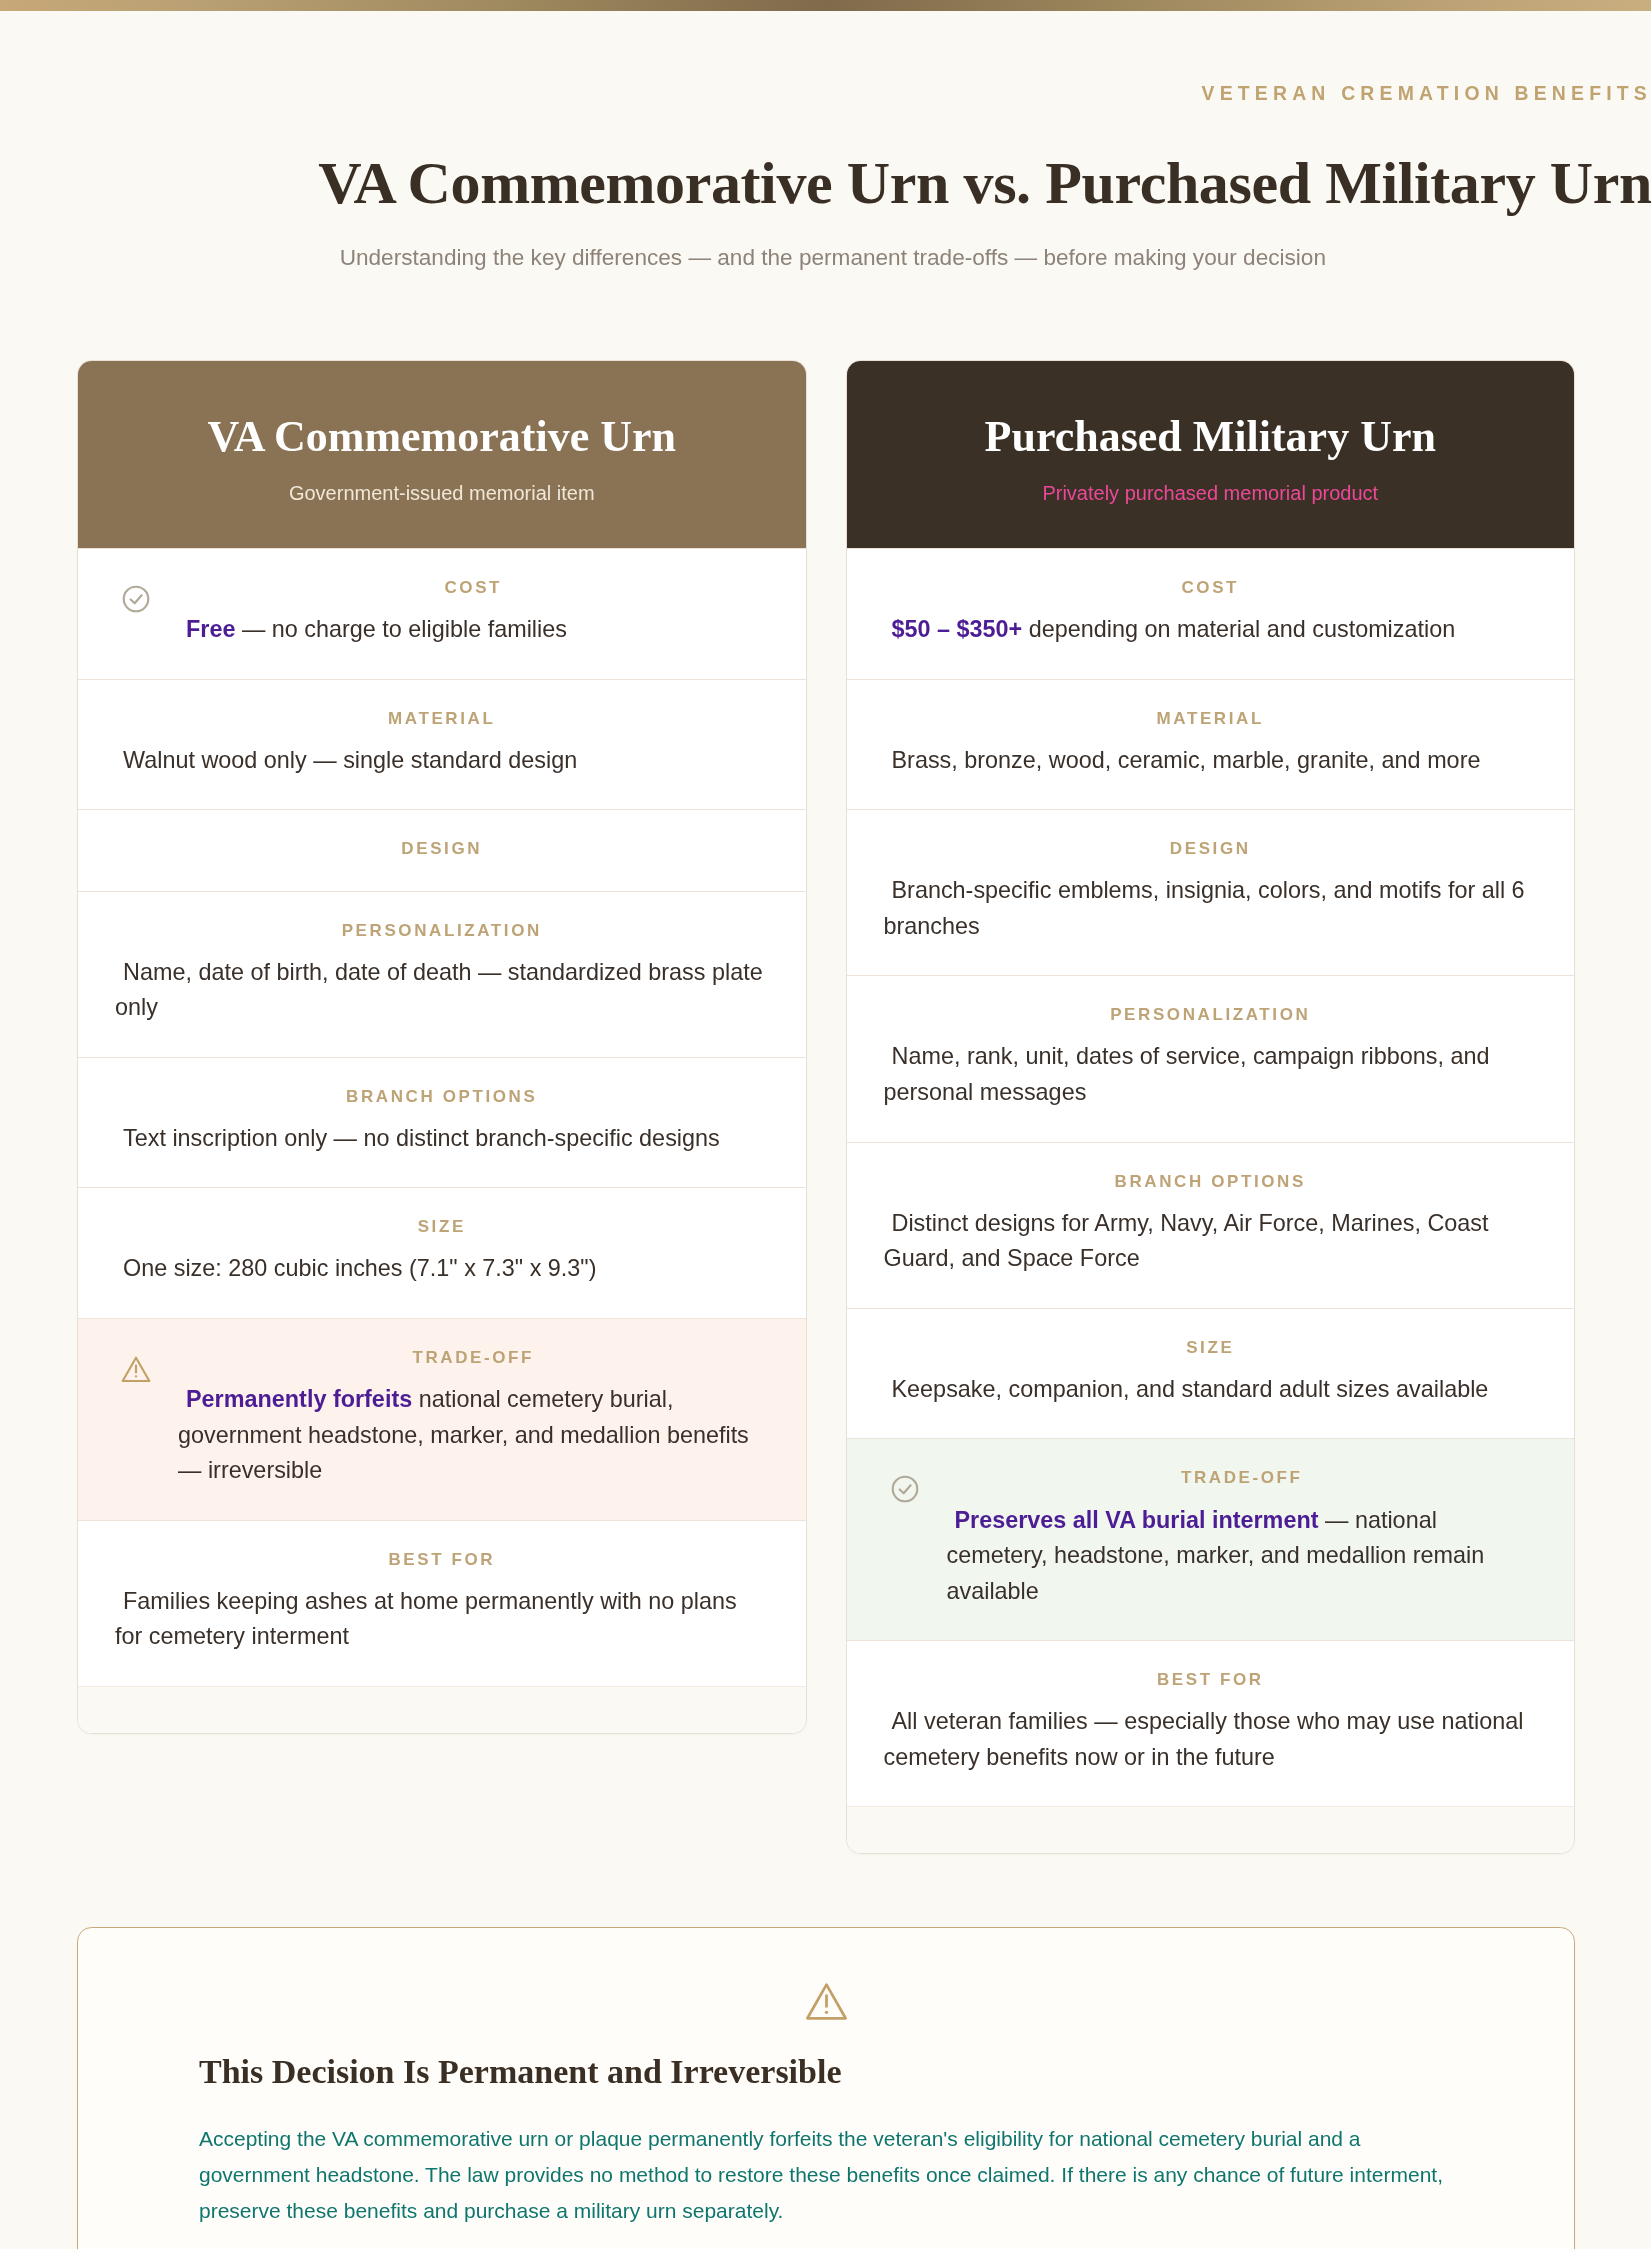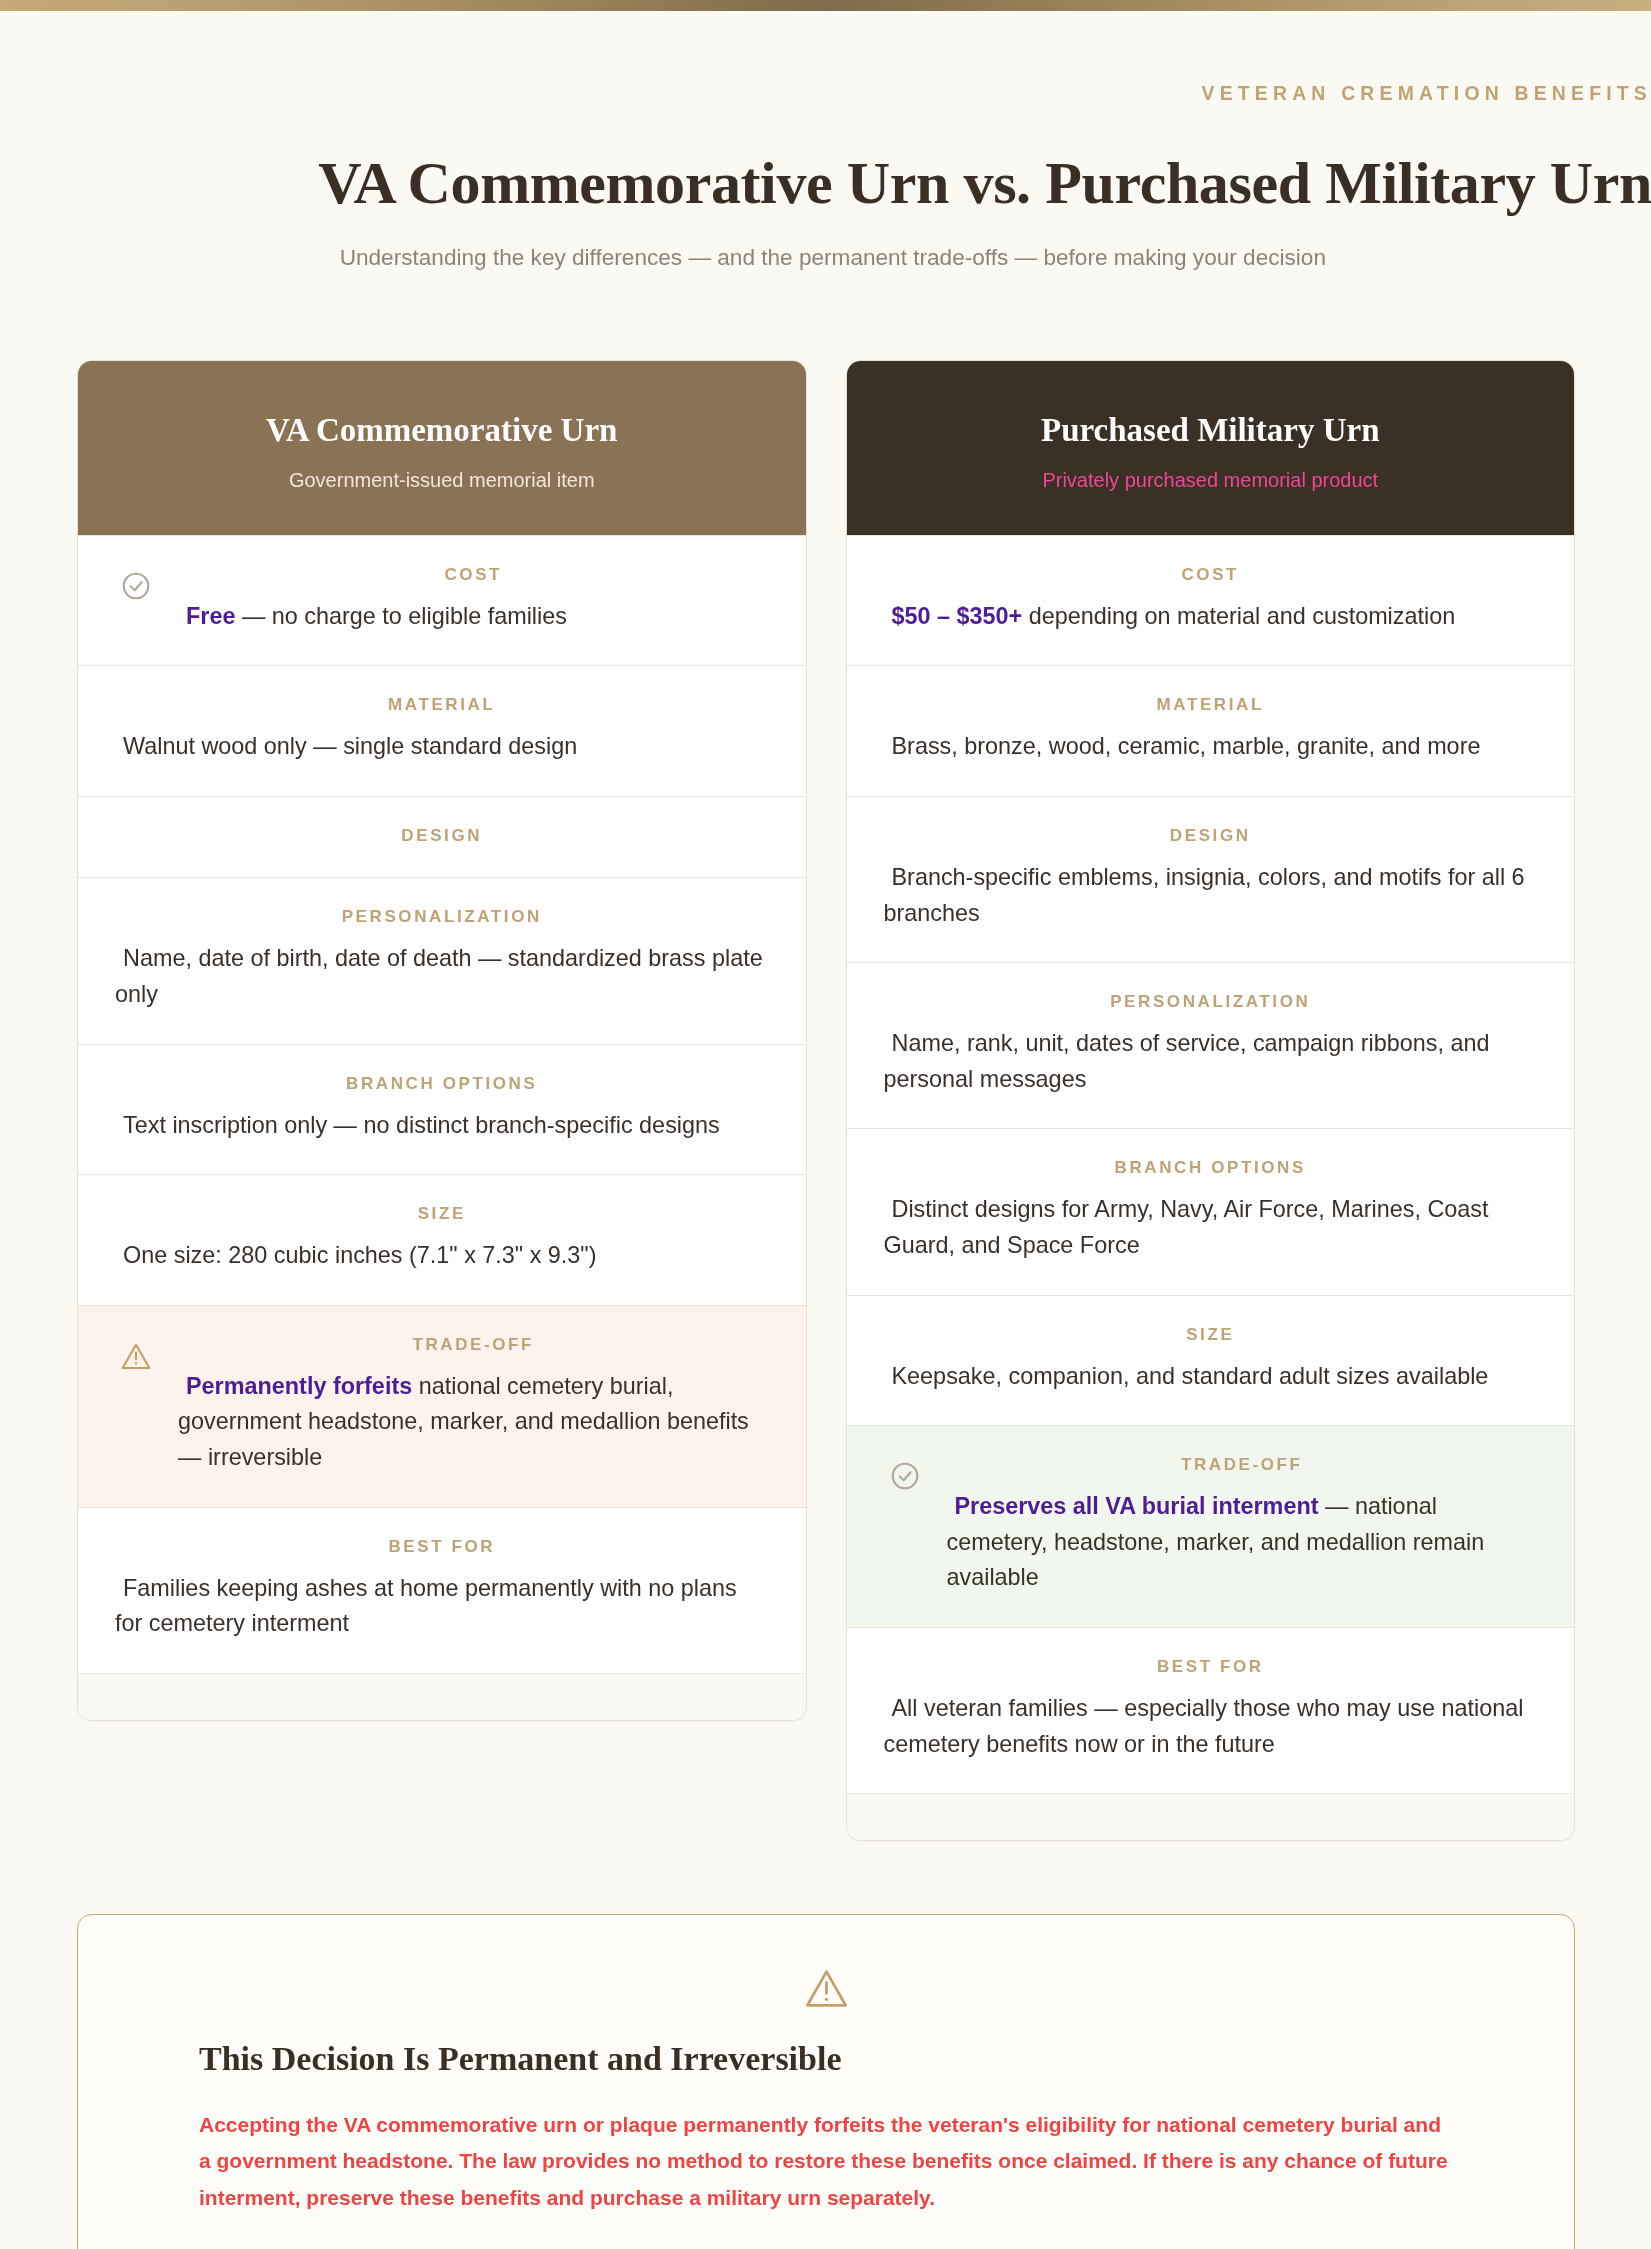--- a/index.html
+++ b/index.html
@@ -89,21 +89,21 @@
 
   .card-head {
     padding: 50px 29px 42px;
     text-align: center;
   }
   .card--va .card-head   { background: #8a7354; }
   .card--mil .card-head  { background: #3b3025; }
 
   .card-head h2 {
     font-family: "Liberation Serif", serif;
-    font-size: 33px;
+    font-size: 44px;
     font-weight: 700;
     color: #ffffff;
     line-height: 1.2;
   }
   .card-head p {
     margin-top: 16px;
     font-size: 20px;
     line-height: 1.3;
     font-weight: 400;
   }
@@ -175,22 +175,22 @@
     font-weight: 700;
     color: #3a2f24;
     margin-top: 31px;
     line-height: 1.2;
   }
 
   .notice p {
     margin-top: 27.4px;
     font-size: 21px;
     line-height: 1.72;
-    color: #ef4444;
-    font-weight: 700;
+    color: #0f766e;
+    font-weight: 400;
   }
 </style>
 </head>
 <body>
 
 <div class="page">
 
   <div class="top-bar"></div>
 
   <header class="hero">

